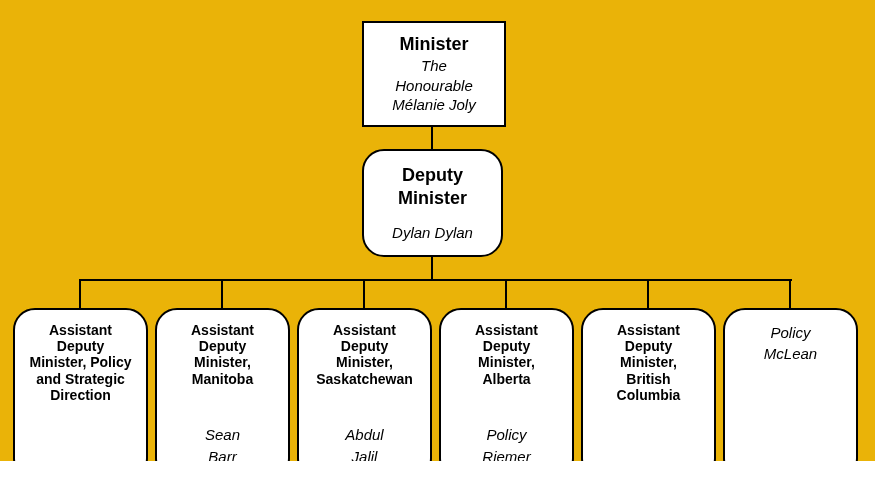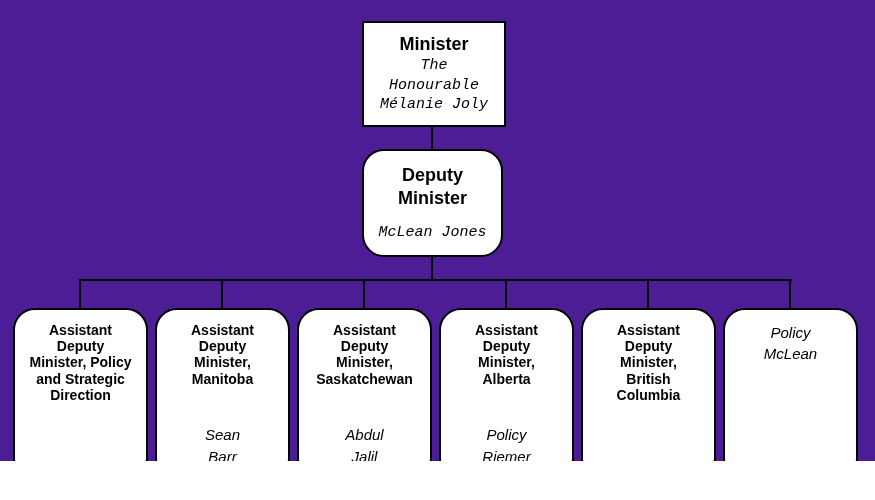--- a/index.html
+++ b/index.html
@@ -5,21 +5,21 @@
   * { margin: 0; padding: 0; box-sizing: border-box; }
   html, body { background: #ffffff; }
   body {
     font-family: "Liberation Sans", sans-serif;
     color: #000000;
   }
   .canvas {
     position: relative;
     width: 875px;
     height: 461px;
-    background: #4c1d95;
+    background: #eab308;
     overflow: hidden;
   }
   .box {
     position: absolute;
     background: #ffffff;
     border: 2.5px solid #000000;
     display: flex;
     flex-direction: column;
     align-items: center;
     text-align: center;
@@ -41,21 +41,20 @@
     font-weight: bold;
     font-size: 18px;
     line-height: 1.28;
     white-space: pre-line;
   }
   .head-name {
     font-style: italic;
     font-size: 15px;
     line-height: 1.3;
     white-space: pre-line;
-    font-family: Liberation Mono, monospace;
   }
   .child {
     top: 308px;
     width: 135px; height: 172px;
     border-radius: 22px;
     justify-content: space-between;
     padding: 12px 0 11px;
   }
   .child-title {
     font-weight: bold;
@@ -84,21 +83,21 @@
     <div class="head-name">The
 Honourable
 Mélanie Joly</div>
   </div>
 
   <div class="conn" style="left:431px; top:127px; width:2px; height:22px;"></div>
 
   <div class="box node-dm">
     <div class="head-title">Deputy
 Minister</div>
-    <div class="head-name">McLean Jones</div>
+    <div class="head-name">Dylan Dylan</div>
   </div>
 
   <div class="conn" style="left:431px; top:257px; width:2px; height:23px;"></div>
 
   <div class="conn" style="left:79px; top:279px; width:713px; height:2px;"></div>
 
   <div class="conn" style="left:79px;  top:280px; width:2px; height:28px;"></div>
   <div class="conn" style="left:221px; top:280px; width:2px; height:28px;"></div>
   <div class="conn" style="left:363px; top:280px; width:2px; height:28px;"></div>
   <div class="conn" style="left:505px; top:280px; width:2px; height:28px;"></div>

